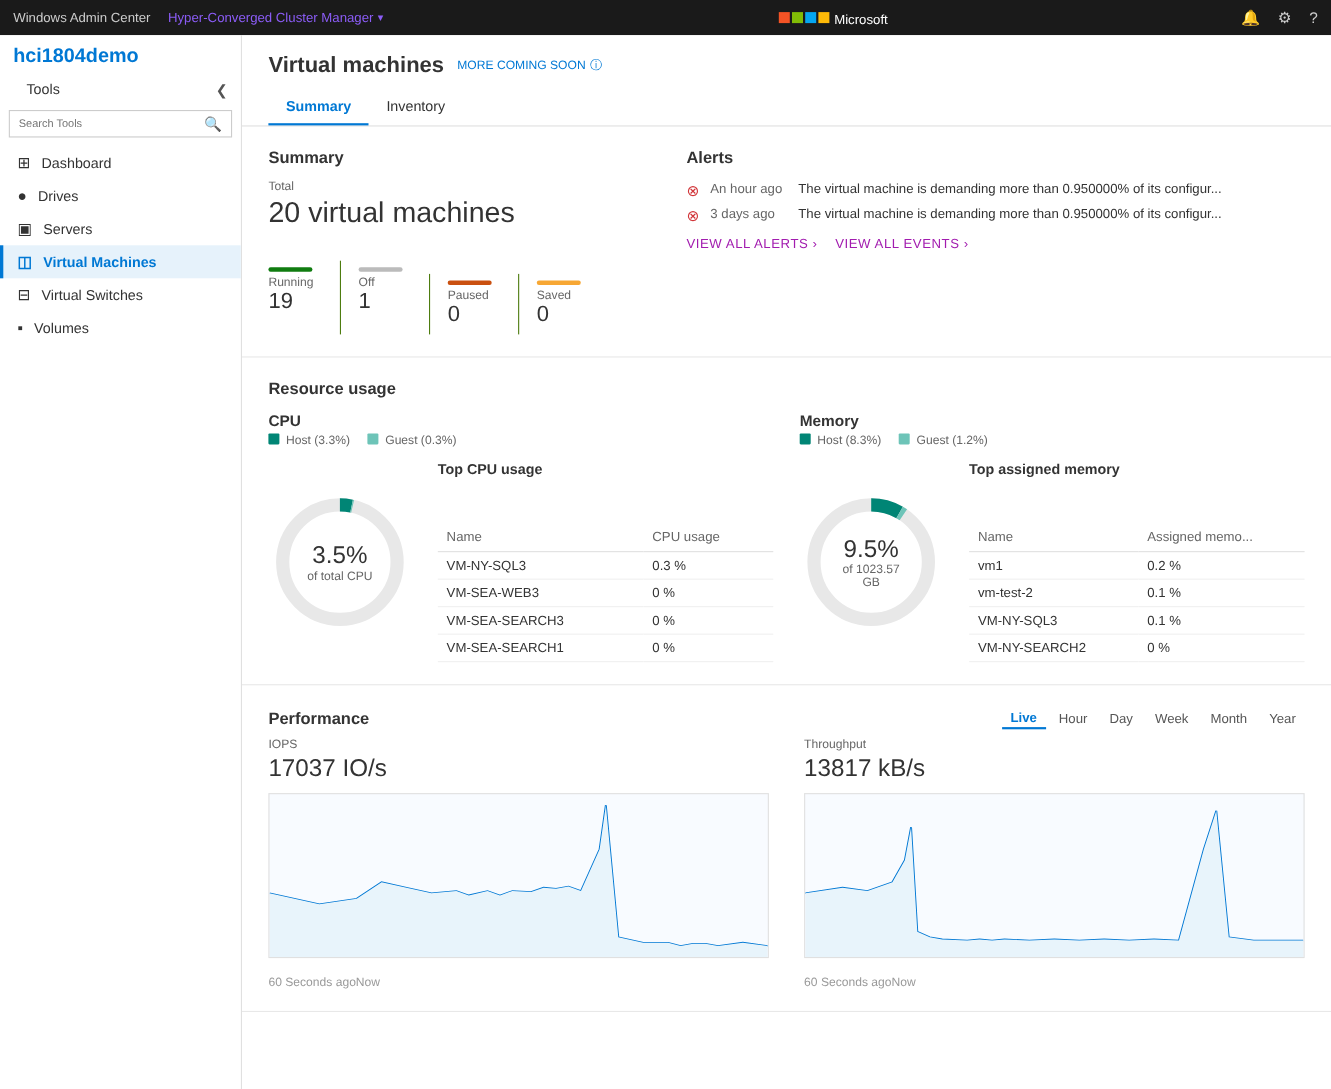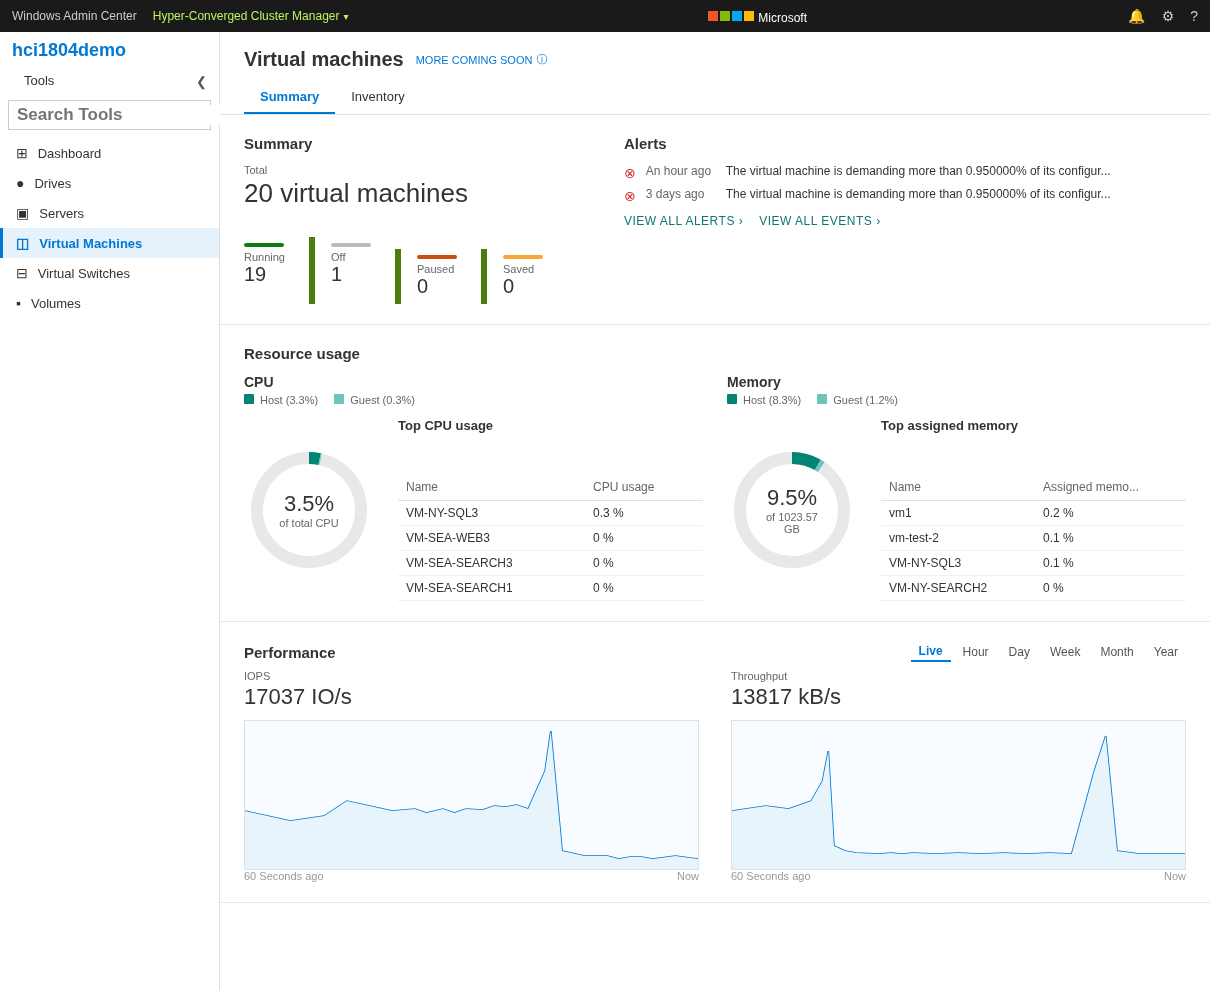--- a/index.html
+++ b/index.html
@@ -1,21 +1,21 @@
 <!DOCTYPE html>
 <html><head>
   <meta charset="utf-8">
   <style>
     * { box-sizing: border-box; margin: 0; padding: 0; }
     body { font-family: 'Segoe UI', sans-serif; font-size: 13px; background: #f2f2f2; color: #333; height: 990px; width: 1210px; overflow: hidden; }
 
     
     .topbar { display: flex; align-items: center; background: #1a1a1a; color: #fff; height: 32px; padding: 0 12px; gap: 16px; }
     .topbar-title { font-size: 12px; color: #ccc; }
-    .topbar-app { font-size: 12px; color: #bef264; display: flex; align-items: center; gap: 4px; }
+    .topbar-app { font-size: 12px; color: #8b5cf6; display: flex; align-items: center; gap: 4px; }
     .topbar-app .arrow { font-size: 10px; }
     .topbar-center { flex: 1; display: flex; justify-content: center; }
     .ms-logo { display: flex; gap: 2px; }
     .ms-logo span { width: 10px; height: 10px; display: inline-block; }
     .ms-red { background: #f35325; }
     .ms-green { background: #81bc06; }
     .ms-blue { background: #05a6f0; }
     .ms-yellow { background: #ffba08; }
     .ms-label { color: #fff; font-size: 12px; margin-left: 2px; }
     .topbar-icons { display: flex; gap: 16px; }
@@ -65,21 +65,21 @@
     .bar-orange { background: #f7a734; }
     .stat-label { font-size: 11px; color: #666; }
     .stat-value { font-size: 20px; font-weight: 400; }
 
     
     .alert-row { display: flex; align-items: flex-start; gap: 10px; margin-bottom: 6px; font-size: 12px; }
     .alert-icon { color: #d13438; font-size: 14px; margin-top: 1px; }
     .alert-time { color: #666; min-width: 70px; }
     .alert-msg { color: #333; }
     .view-links { display: flex; gap: 16px; margin-top: 10px; }
-    .view-link { font-size: 12px; color: #0f766e; cursor: pointer; text-transform: uppercase; letter-spacing: 0.5px; }
+    .view-link { font-size: 12px; color: #a21caf; cursor: pointer; text-transform: uppercase; letter-spacing: 0.5px; }
 
     
     .resource-section { display: flex; gap: 24px; }
     .resource-block { flex: 1; }
     .resource-title { font-size: 14px; font-weight: 600; margin-bottom: 4px; }
     .resource-legend { display: flex; gap: 16px; font-size: 11px; color: #666; margin-bottom: 12px; align-items: center; }
     .legend-dot { width: 10px; height: 10px; display: inline-block; border-radius: 1px; margin-right: 3px; }
     .dot-teal { background: #008575; }
     .dot-teal-light { background: #6dc4b8; }
     .resource-main { display: flex; gap: 24px; align-items: center; }
@@ -96,27 +96,27 @@
     .perf-header { display: flex; justify-content: space-between; align-items: center; margin-bottom: 8px; }
     .perf-title { font-size: 15px; font-weight: 600; }
     .time-range { display: flex; gap: 4px; align-items: center; }
     .time-btn { padding: 2px 8px; font-size: 12px; cursor: pointer; color: #555; border: none; background: none; }
     .time-btn.active { color: #0078d4; border-bottom: 2px solid #0078d4; font-weight: 600; }
     .perf-charts { display: flex; gap: 32px; }
     .perf-chart-block { flex: 1; }
     .perf-metric-label { font-size: 11px; color: #666; margin-bottom: 2px; }
     .perf-metric-value { font-size: 22px; font-weight: 300; margin-bottom: 10px; }
     .chart-area { height: 150px; background: #f8fbff; border: 1px solid #e0e0e0; position: relative; overflow: hidden; }
-    .chart-time-labels { display: flex; justify-content: space-between; font-size: 11px; color: #999; margin-top: 0; }
+    .chart-time-labels { display: flex; font-size: 11px; color: #999; margin-top: 16px; }
 
     svg.donut { transform: rotate(-90deg); }
 
     .vm-stat-row { display: flex; flex-wrap: wrap; gap: 0; }
     .stat-cell { display: flex; flex-direction: column; padding: 6px 24px 6px 0; }
-    .stat-cell + .stat-cell { border-left: 6px solid #4d7c0f; padding-left: 16px; }
+    .stat-cell + .stat-cell { border-left: 1px solid #4d7c0f; padding-left: 16px; }
   </style>
 </head>
 <body>
 
 <div class="topbar">
   <span class="topbar-title">Windows Admin Center</span>
   <span class="topbar-app">
     <span>Hyper-Converged Cluster Manager</span>
     <span class="arrow">▾</span>
   </span>
@@ -138,21 +138,21 @@
 
 <div class="main-layout">
 
   <div class="sidebar">
     <div class="sidebar-cluster-name">hci1804demo</div>
     <div style="display:flex;align-items:center;justify-content:space-between;padding:4px 12px 6px;">
       <span class="sidebar-tools-label">Tools</span>
       <span style="cursor:pointer;color:#555;">❮</span>
     </div>
     <div class="sidebar-search">
-      <input type="text" style="border: none; outline: none; font-size: 17px; flex: 1 1 0%; font-weight: bold;" placeholder="Search Tools">
+      <input type="text" style="border: none; outline: none; font-size: 10px; flex: 1 1 0%;" placeholder="Search Tools">
       <span class="search-icon">🔍</span>
     </div>
     <nav class="sidebar-nav">
       <div class="nav-item">
         <span class="nav-icon">⊞</span>
         <span>Dashboard</span>
       </div>
       <div class="nav-item">
         <span class="nav-icon">●</span>
         <span>Drives</span>

